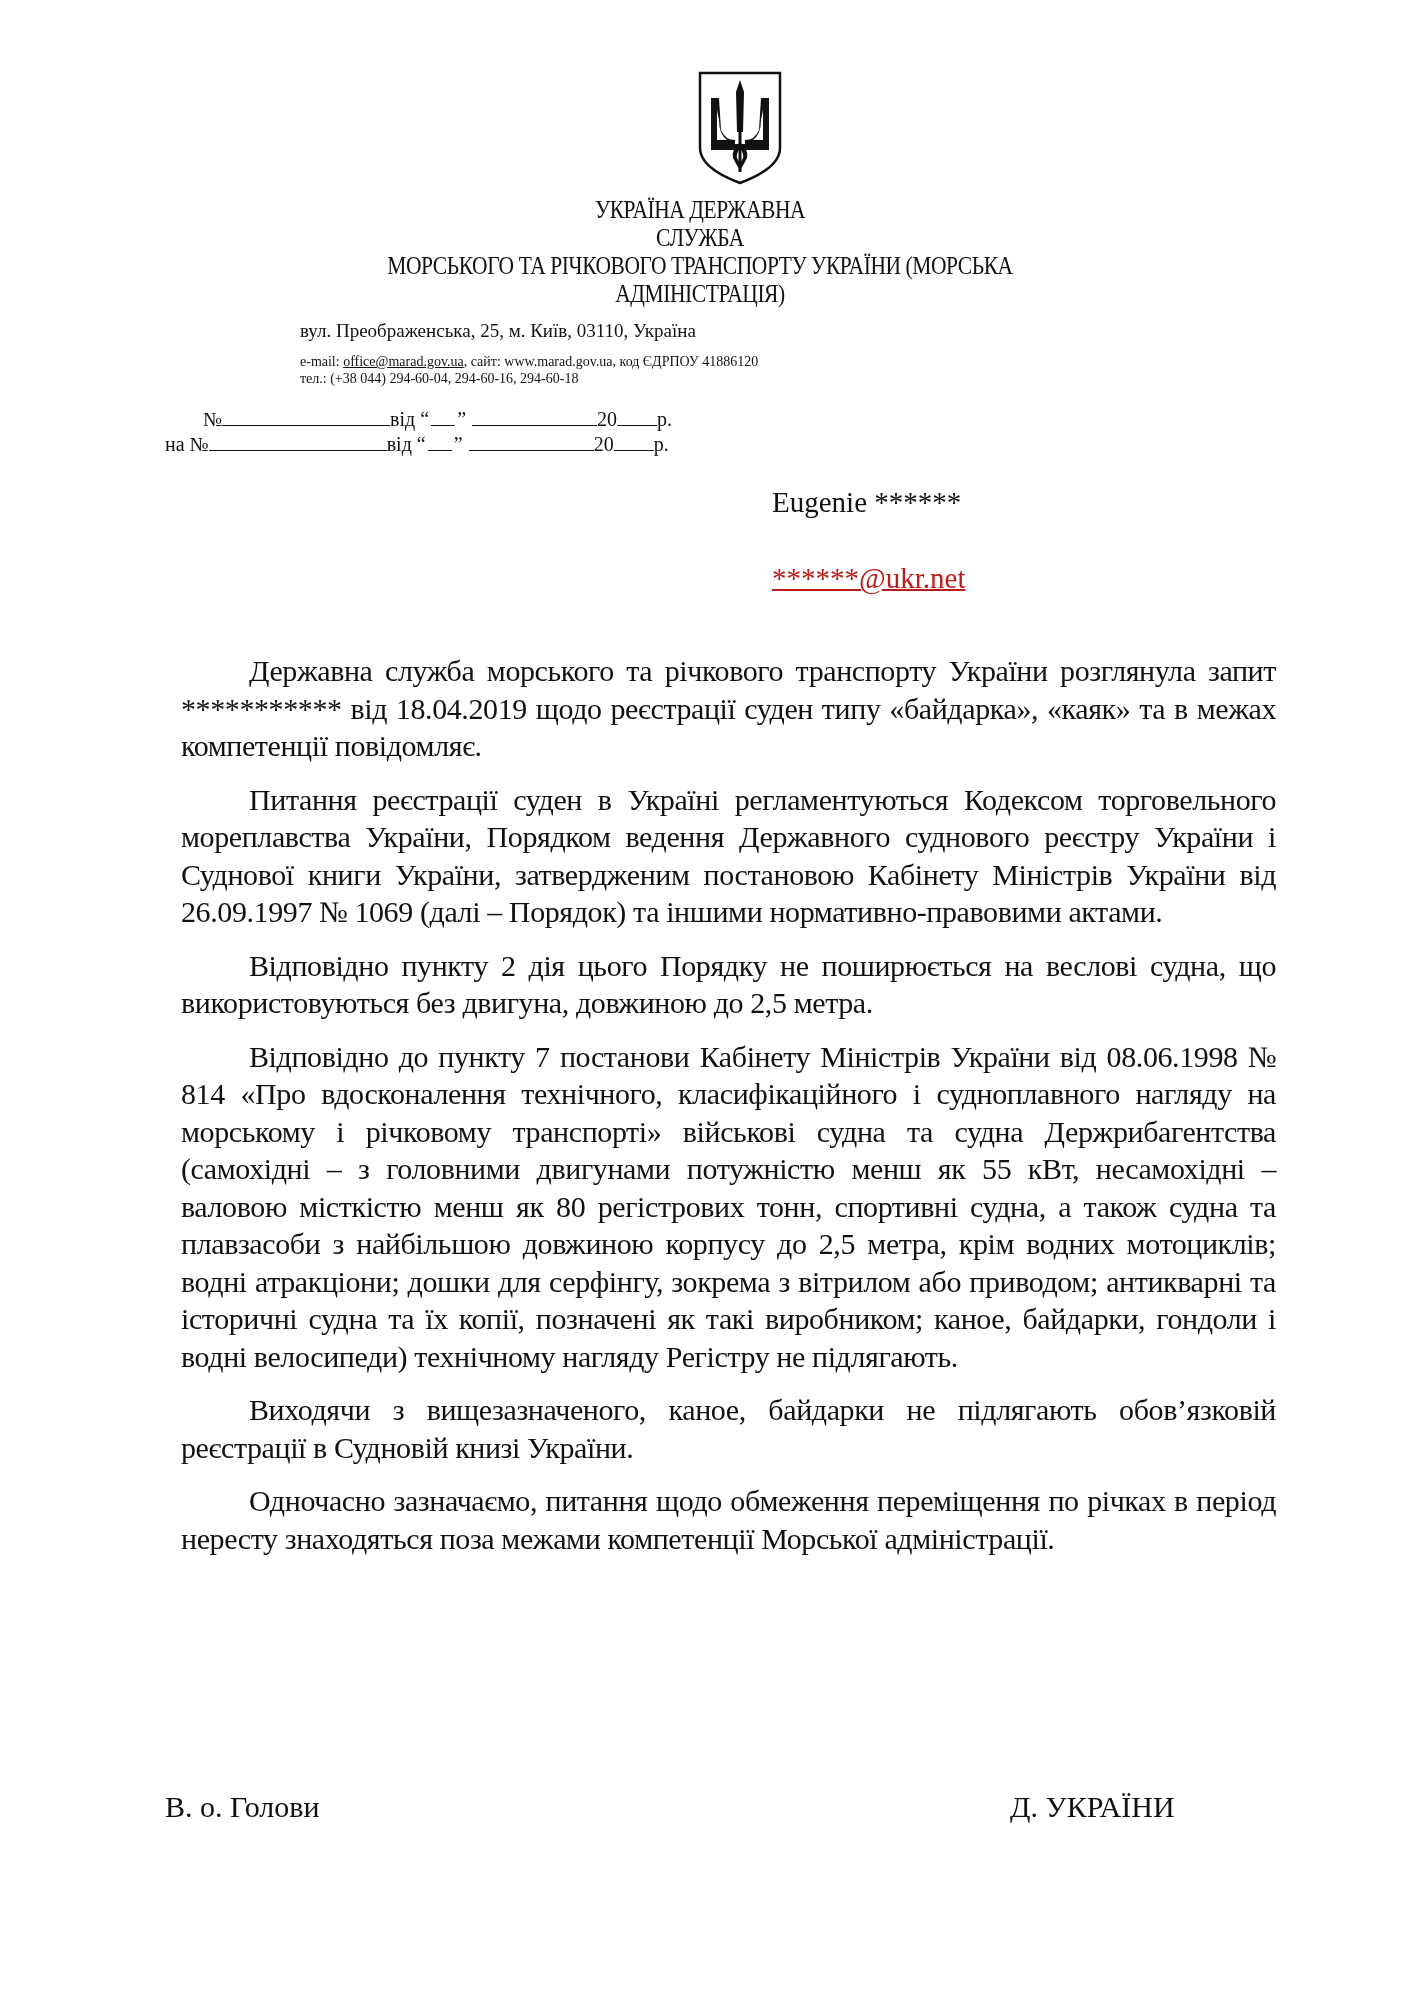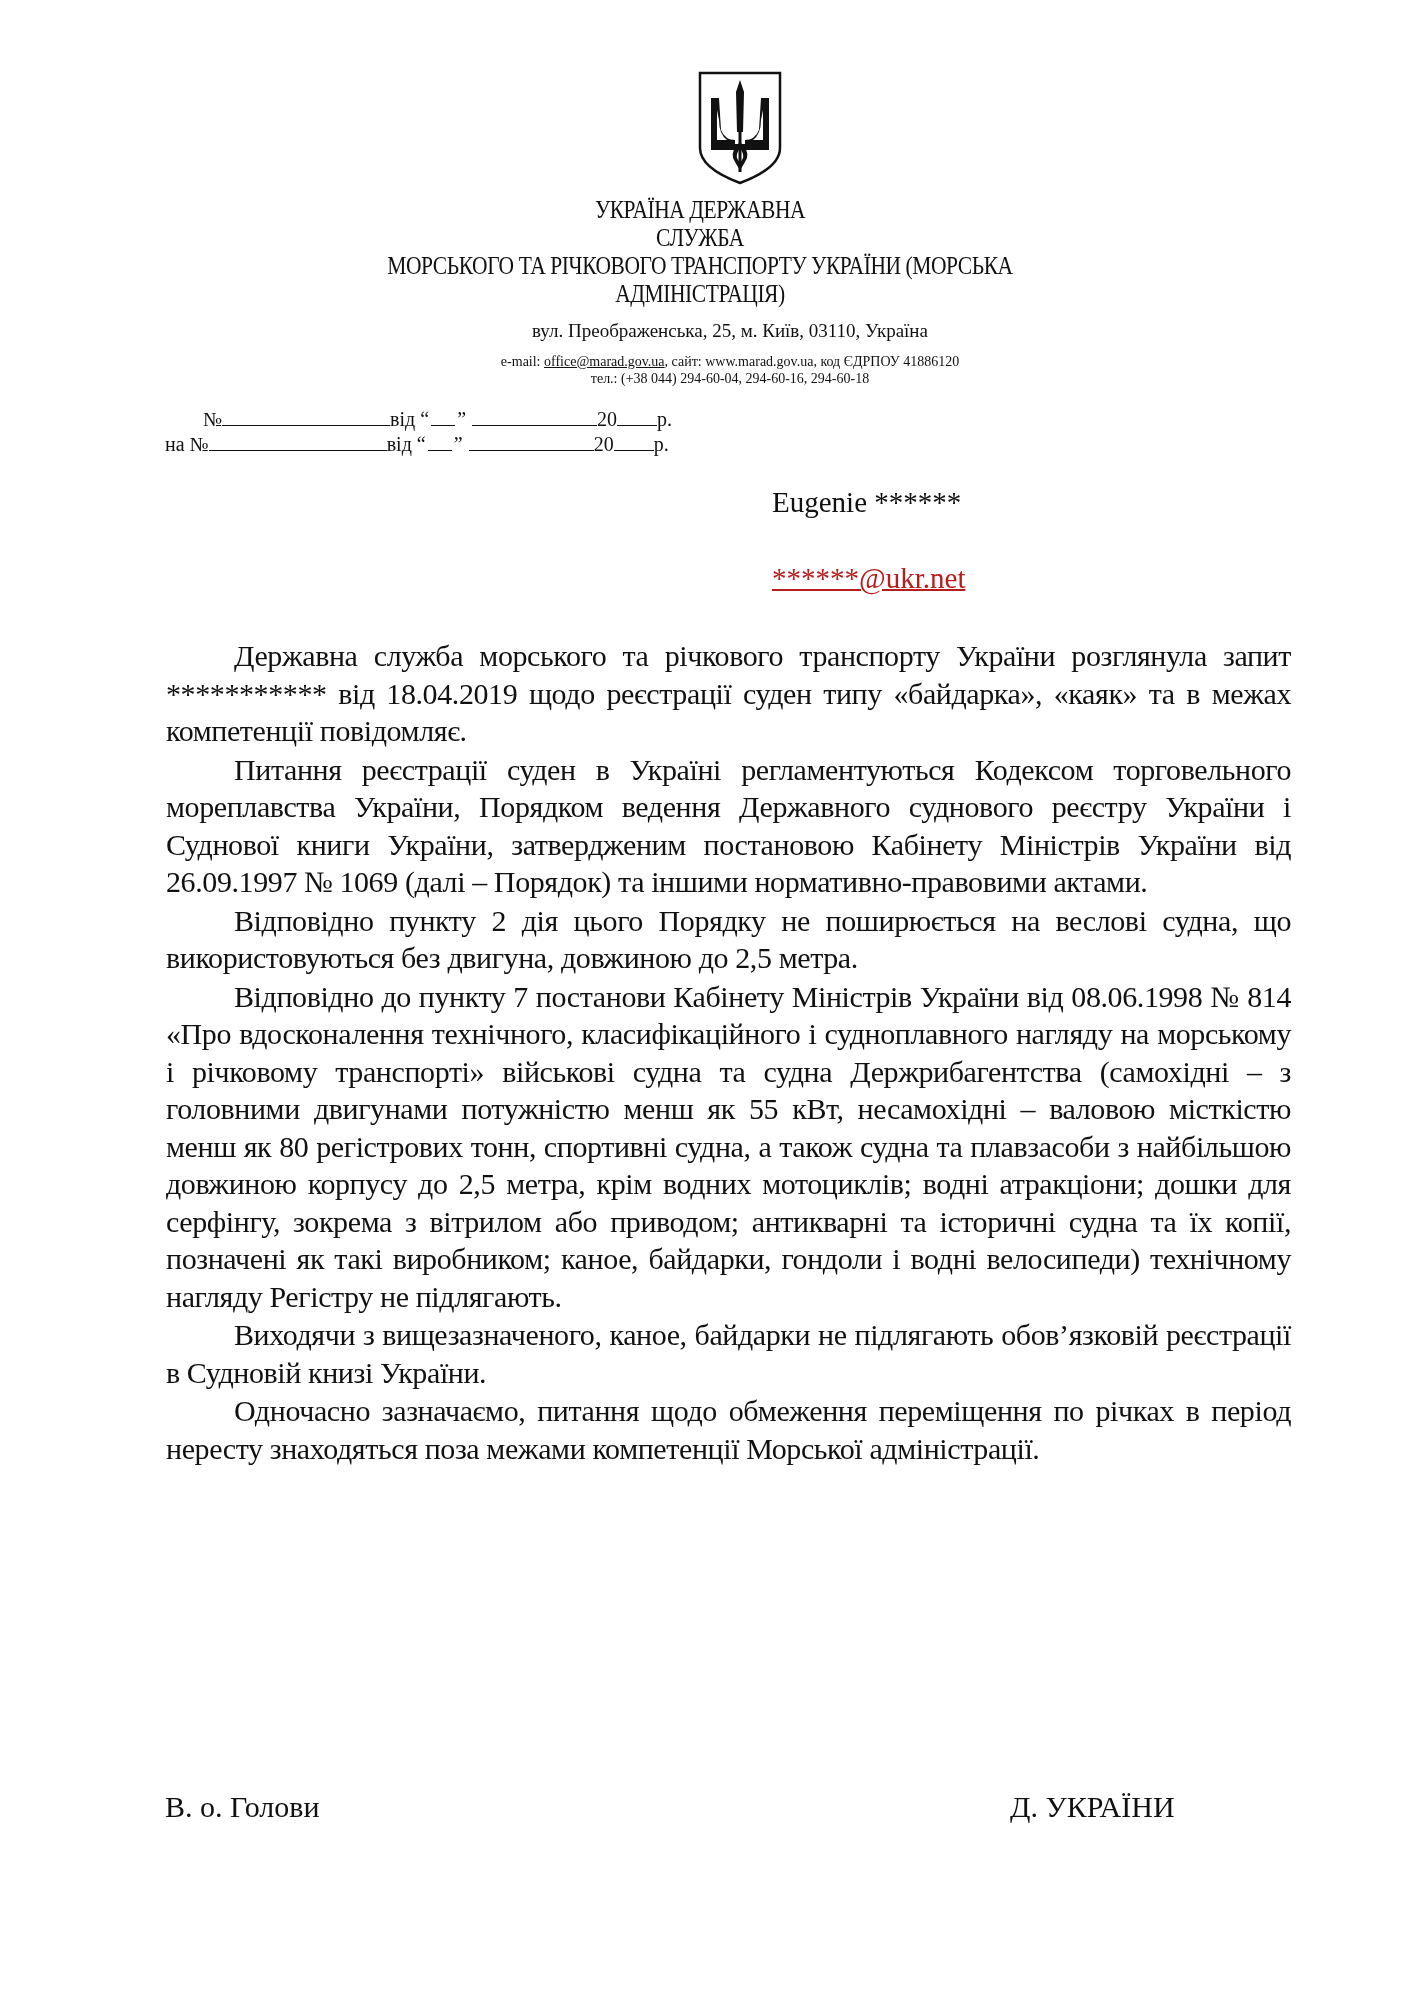--- a/index.html
+++ b/index.html
@@ -39,21 +39,21 @@
       line-height: 28px;
       letter-spacing: -0.5px;
       transform: scaleX(0.86);
       transform-origin: center top;
     }
     .org-header div { white-space: nowrap; }
     .address {
       position: absolute;
       left: 300px;
       width: 860px;
-      text-align: center;
+      text-align: left;
       white-space: nowrap;
     }
     .address.street { top: 320px; font-size: 19px; }
     .address.phone  { top: 343px; font-size: 14px; margin-top: 28px; }
     .address.email  { top: 354px; font-size: 14px; }
     .address .u { text-decoration: underline; }
 
     
     .reg-line {
       position: absolute;
@@ -98,21 +98,21 @@
     .body-text {
       position: absolute;
       left: 165px;
       top: 636px;
       width: 1127px;
       font-size: 30px;
       line-height: 37.5px;
       letter-spacing: -0.4px;
     }
     .body-text p {
-      margin: 1px;
+      margin: 16px;
       text-align: justify;
       text-indent: 68px;
       transform-origin: left top;
     }
 
     
     .sig-left {
       position: absolute;
       left: 165px;
       top: 1790px;

